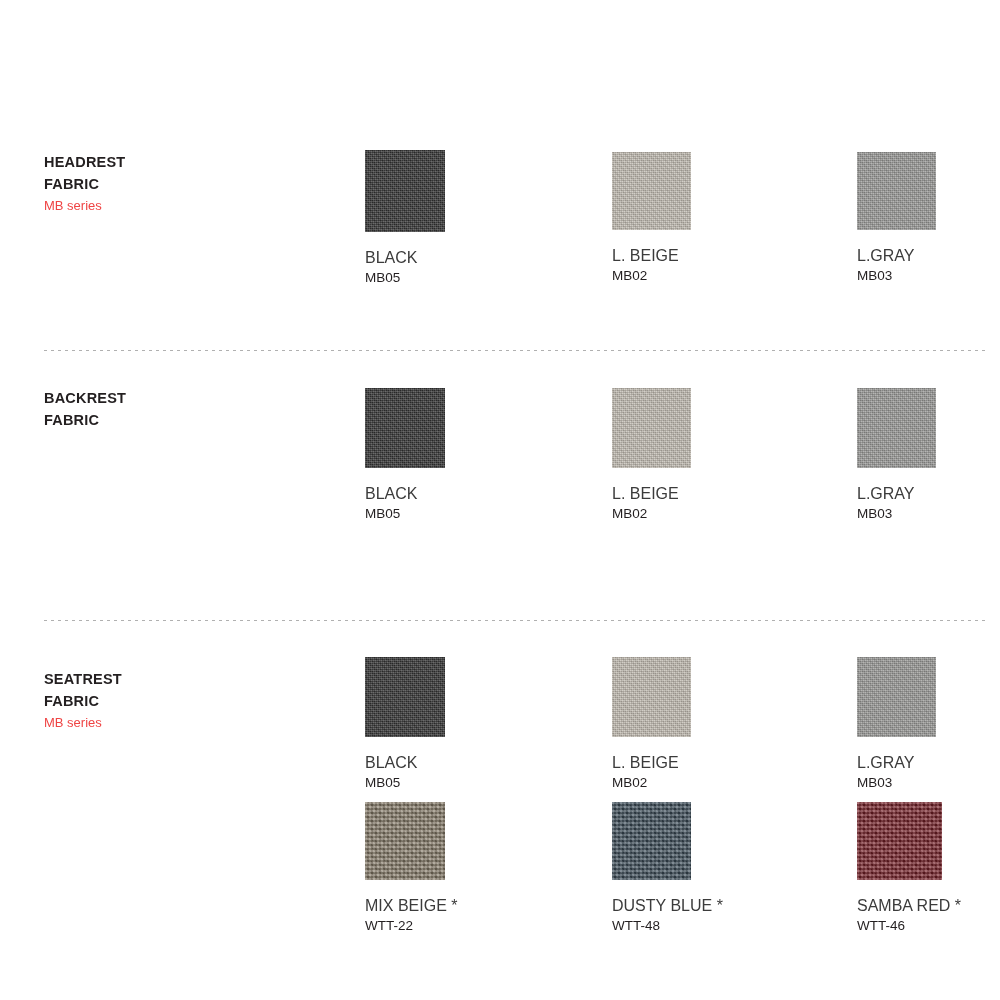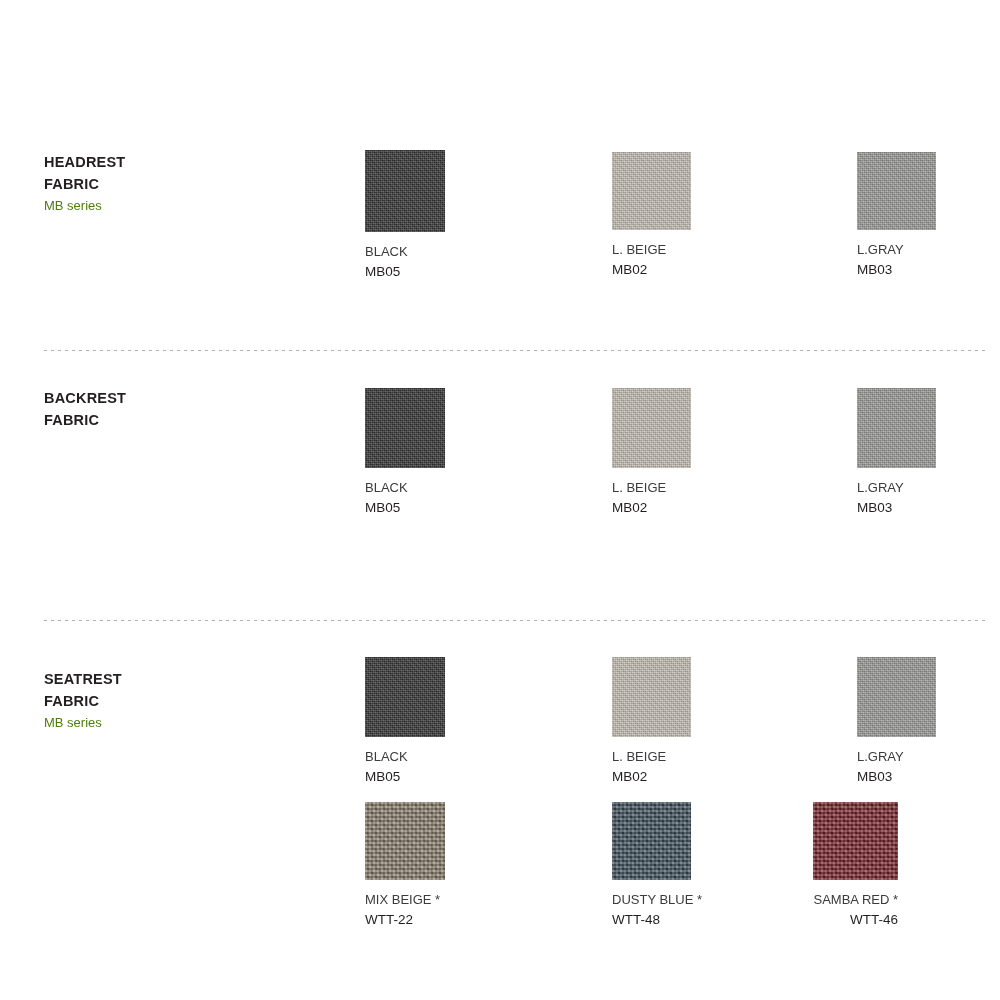--- a/index.html
+++ b/index.html
@@ -38,21 +38,21 @@
     font-size: 14.5px;
     font-weight: bold;
     color: #231f20;
     letter-spacing: 0.2px;
     line-height: 21.5px;
     display: block;
   }
   .section-series {
     font-size: 13px;
     font-weight: normal;
-    color: #4d7c0f;
+    color: #ef4444;
     line-height: 20px;
     display: block;
     margin-top: 1px;
   }
 
   
   .swatch-group {
     position: absolute;
     left: 0;
     top: 0;
@@ -104,24 +104,24 @@
   }
   .chip.coarse::after {
     background-image:
       repeating-linear-gradient(45deg,
         rgba(255,255,255,0.07) 0px, rgba(255,255,255,0.07) 3px,
         rgba(0,0,0,0.07) 3px, rgba(0,0,0,0.07) 6px);
   }
 
   .chip-name {
     display: block;
-    font-size: 13px;
+    font-size: 16px;
     color: #3b3b3b;
     line-height: 16px;
-    margin-top: 12px;
+    margin-top: 18px;
     white-space: nowrap;
   }
   .chip-code {
     display: block;
     font-size: 13.5px;
     font-weight: normal;
     color: #231f20;
     line-height: 17px;
     margin-top: 3px;
     white-space: nowrap;
@@ -228,21 +228,21 @@
       <div class="swatch-cell" style="left:365px; top:145px;">
         <span class="chip coarse" style="width:80px; height:78px; background-color:#8a7f6c;"></span>
         <span class="chip-name">MIX BEIGE *</span>
         <span class="chip-code">WTT-22</span>
       </div>
       <div class="swatch-cell" style="left:612px; top:145px;">
         <span class="chip coarse" style="width:79px; height:78px; background-color:#3e4f5c;"></span>
         <span class="chip-name">DUSTY BLUE *</span>
         <span class="chip-code">WTT-48</span>
       </div>
-      <div class="swatch-cell" style="left:813px; top:145px;text-align:right;">
+      <div class="swatch-cell" style="left:857px; top:145px;">
         <span class="chip coarse" style="width:85px; height:78px; background-color:#7a2128;"></span>
         <span class="chip-name">SAMBA RED *</span>
         <span class="chip-code">WTT-46</span>
       </div>
     </div>
   </div>
 
 </div>
 
 </body></html>

